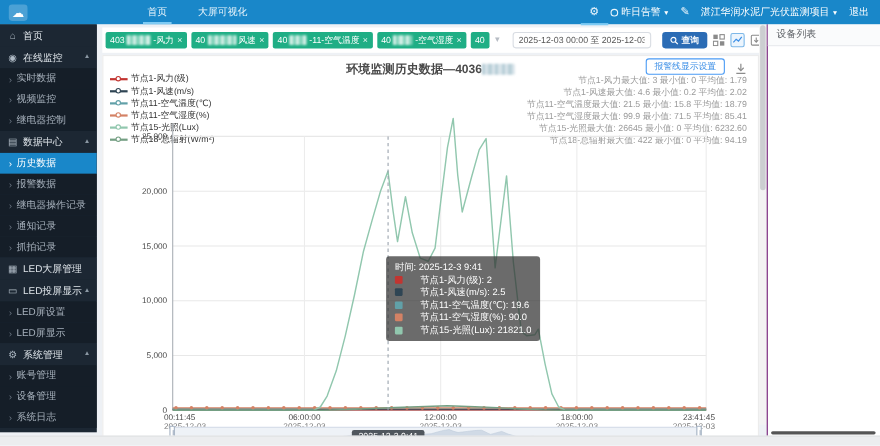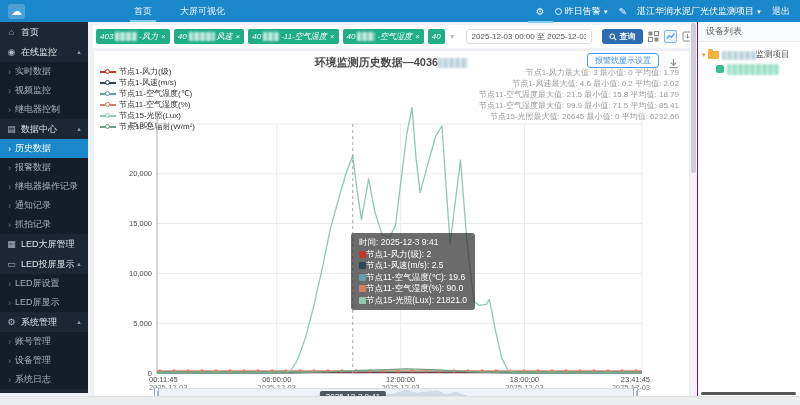--- a/index.html
+++ b/index.html
@@ -33,21 +33,21 @@
   .side-item.sub.active .side-arrow { color:#fff; }
   .side-label { white-space:nowrap; overflow:hidden; }
   .side-caret { margin-left:auto; font-size:6px; color:#8a97a3; }
 
   
   .main-col { width:609px; flex:none; position:relative; padding:3px 7px 0 5px; }
   .main-scrollbar { position:absolute; right:0; top:0; bottom:12px; width:7px; background:#f3f3f3; }
   .main-scrollbar .thumb { position:absolute; top:1px; left:1px; width:5px; height:150px; background:#ccced1; border-radius:3px; }
 
   .filter-bar { height:23px; display:flex; align-items:center; background:#fff; padding:0 3px; gap:4px; }
-  .tag { height:15px; background:#1fae85; color:#fff; border-radius:2px; font-size:8px; display:flex; align-items:center; padding:0 4px; gap:2px; white-space:nowrap; overflow:hidden; flex:none; cursor:pointer;font-style:italic; }
+  .tag { height:15px; background:#1fae85; color:#fff; border-radius:2px; font-size:8px; display:flex; align-items:center; padding:0 4px; gap:2px; white-space:nowrap; overflow:hidden; flex:none; cursor:pointer; }
   .tag .x { font-size:8px; opacity:.9; margin-left:1px; cursor:pointer; }
   .tag-caret { color:#b6bcc4; font-size:7px; flex:none; }
   .censor { display:inline-block; height:9px; border-radius:1px; background:repeating-linear-gradient(90deg,#b9cfd8 0 3px,#d8e4ea 3px 6px); filter:blur(1px); vertical-align:middle; }
   .tag .censor { background:repeating-linear-gradient(90deg,rgba(255,255,255,.8) 0 3px,rgba(213,240,231,.55) 3px 6px); }
   .date-input { height:15px; width:126px; border:1px solid #d9dde3; border-radius:3px; background:#fff; font-size:8px; color:#555; padding:0 5px; font-family:"Liberation Sans","DejaVu Sans",sans-serif; flex:none; margin-left:6px; }
   .search-btn { height:15px; border:none; border-radius:3px; background:#2b6cb5; color:#fff; font-size:8px; display:flex; align-items:center; gap:3px; padding:0 7px; margin-left:6px; cursor:pointer; flex:none;font-weight:bold; }
   .toolbox { margin-left:auto; display:flex; align-items:center; gap:4px; padding-right:2px; }
   .tb-ico { width:13px; height:13px; display:flex; align-items:center; justify-content:center; cursor:pointer; }
   .tb-ico.active { border:1px solid #7db8e8; background:#ecf5fd; border-radius:2px; }
 
@@ -61,21 +61,21 @@
   .lg-mark { position:relative; width:16px; height:7px; margin-right:3px; flex:none; }
   .lg-mark .ln { position:absolute; left:0; right:0; top:3px; height:1.5px; }
   .lg-mark .cr { position:absolute; left:5px; top:0.5px; width:5px; height:5px; border-radius:50%; background:#fff; border:1.5px solid; }
   .stats-box { position:absolute; right:10px; top:16px; text-align:right; font-size:8px; color:#9a9a9a; line-height:11px; }
   .chart-svg { position:absolute; left:0; top:0; }
   .tick { font-size:7.5px; fill:#4a4a4a; font-family:"Liberation Sans","DejaVu Sans",sans-serif; }
   .tick2 { fill:#7a7a7a; }
 
   .axis-badge { position:absolute; left:259px; top:340px; transform:translateX(-50%); background:#50575e; color:#fff; font-size:8px; padding:1px 6px 2px; border-radius:2px; white-space:nowrap; z-index:5; }
   .tooltip { position:absolute; left:257px; top:182px; background:rgba(50,50,50,.72); border-radius:3px; padding:4px 8px; color:#fff; font-size:8.5px; line-height:11.5px; z-index:6; white-space:nowrap; }
-  .tt-row { display:flex; align-items:center; gap:0; }
+  .tt-row { display:flex; align-items:center; gap:16px; }
   .tt-sq { width:7px; height:7px; border-radius:1px; flex:none; }
 
   .datazoom { position:absolute; left:62px; top:337px; width:480px; height:11px; background:#eef2f7; border:1px solid #d5dde8; cursor:pointer; }
   .dz-handle { position:absolute; top:-2px; width:5px; height:13px; background:#fff; border:1px solid #a3b1c2; border-radius:1px; z-index:2; }
   .dz-handle::after { content:""; position:absolute; left:1.5px; top:3px; bottom:3px; width:1px; background:#a3b1c2; }
 
   
   .right-panel { width:103px; flex:none; background:#fff; border-left:1px solid #701a75; position:relative; height:376px; }
   .rp-header { height:20px; display:flex; align-items:center; padding:0 8px; font-size:9px; color:#5f6368; border-bottom:1px solid #e8eaee; background:#fafbfc; }
   .tree { padding:6px 4px; font-size:8.5px; color:#555; }
@@ -314,20 +314,21 @@
               </span>
               <span>节点18-总辐射(W/m²)</span>
             </div>
           </div>
         <div class="stats-box" id="stats-box">
             <div>节点1-风力最大值: 3 最小值: 0 平均值: 1.79</div>
             <div>节点1-风速最大值: 4.6 最小值: 0.2 平均值: 2.02</div>
             <div>节点11-空气温度最大值: 21.5 最小值: 15.8 平均值: 18.79</div>
             <div>节点11-空气湿度最大值: 99.9 最小值: 71.5 平均值: 85.41</div>
             <div>节点15-光照最大值: 26645 最小值: 0 平均值: 6232.60</div>
+            <div>节点18-总辐射最大值: 422 最小值: 0 平均值: 94.19</div>
           </div>
 
         <svg id="chart-svg" class="chart-svg" width="602" height="348">
             <text x="58" y="324.5" text-anchor="end" class="tick">0</text>
             <line x1="63" x2="548" y1="272.2" y2="272.2" stroke="#e8e8e8" stroke-width="1"></line>
             <text x="58" y="274.7" text-anchor="end" class="tick">5,000</text>
             <line x1="63" x2="548" y1="222.39999999999998" y2="222.39999999999998" stroke="#e8e8e8" stroke-width="1"></line>
             <text x="58" y="224.89999999999998" text-anchor="end" class="tick">10,000</text>
             <line x1="63" x2="548" y1="172.6" y2="172.6" stroke="#e8e8e8" stroke-width="1"></line>
             <text x="58" y="175.1" text-anchor="end" class="tick">15,000</text>
@@ -432,30 +433,18 @@
         </div>
       </div>
 
       <div class="main-scrollbar">
           <div class="thumb"></div>
         </div>
     </div>
 
     <div class="right-panel">
       <div class="rp-header">设备列表</div>
-      <div class="tree">
-        <div class="tree-row">
-          <span class="tree-caret">▾</span>
-          <span class="folder"></span>
-          <span class="censor" style="width:34px;height:9px"></span>
-          <span>监测项目</span>
-        </div>
-        <div class="tree-row" style="padding-left:14px">
-          <span class="dev-ico"></span>
-          <span class="censor tree-sel" style="width:52px;height:11px;background:repeating-linear-gradient(90deg,rgba(54,192,142,.5) 0 3px,rgba(141,216,190,.55) 3px 6px)"></span>
-        </div>
-      </div>
       <div class="rp-hscroll"></div>
     </div>
   </div>
 
   <div class="bottom-strip"></div>
 </div>
 
 </body></html>

